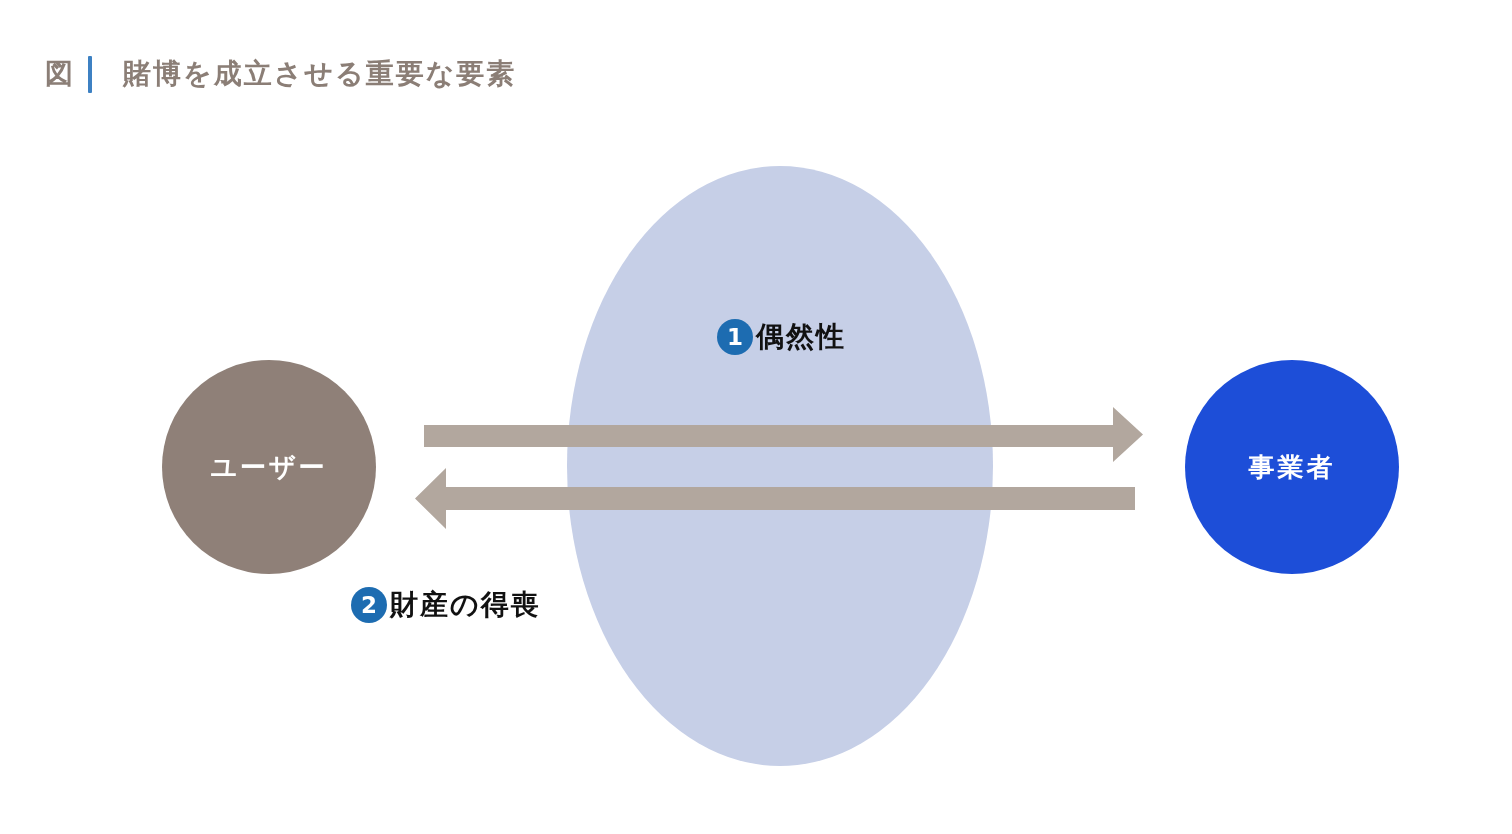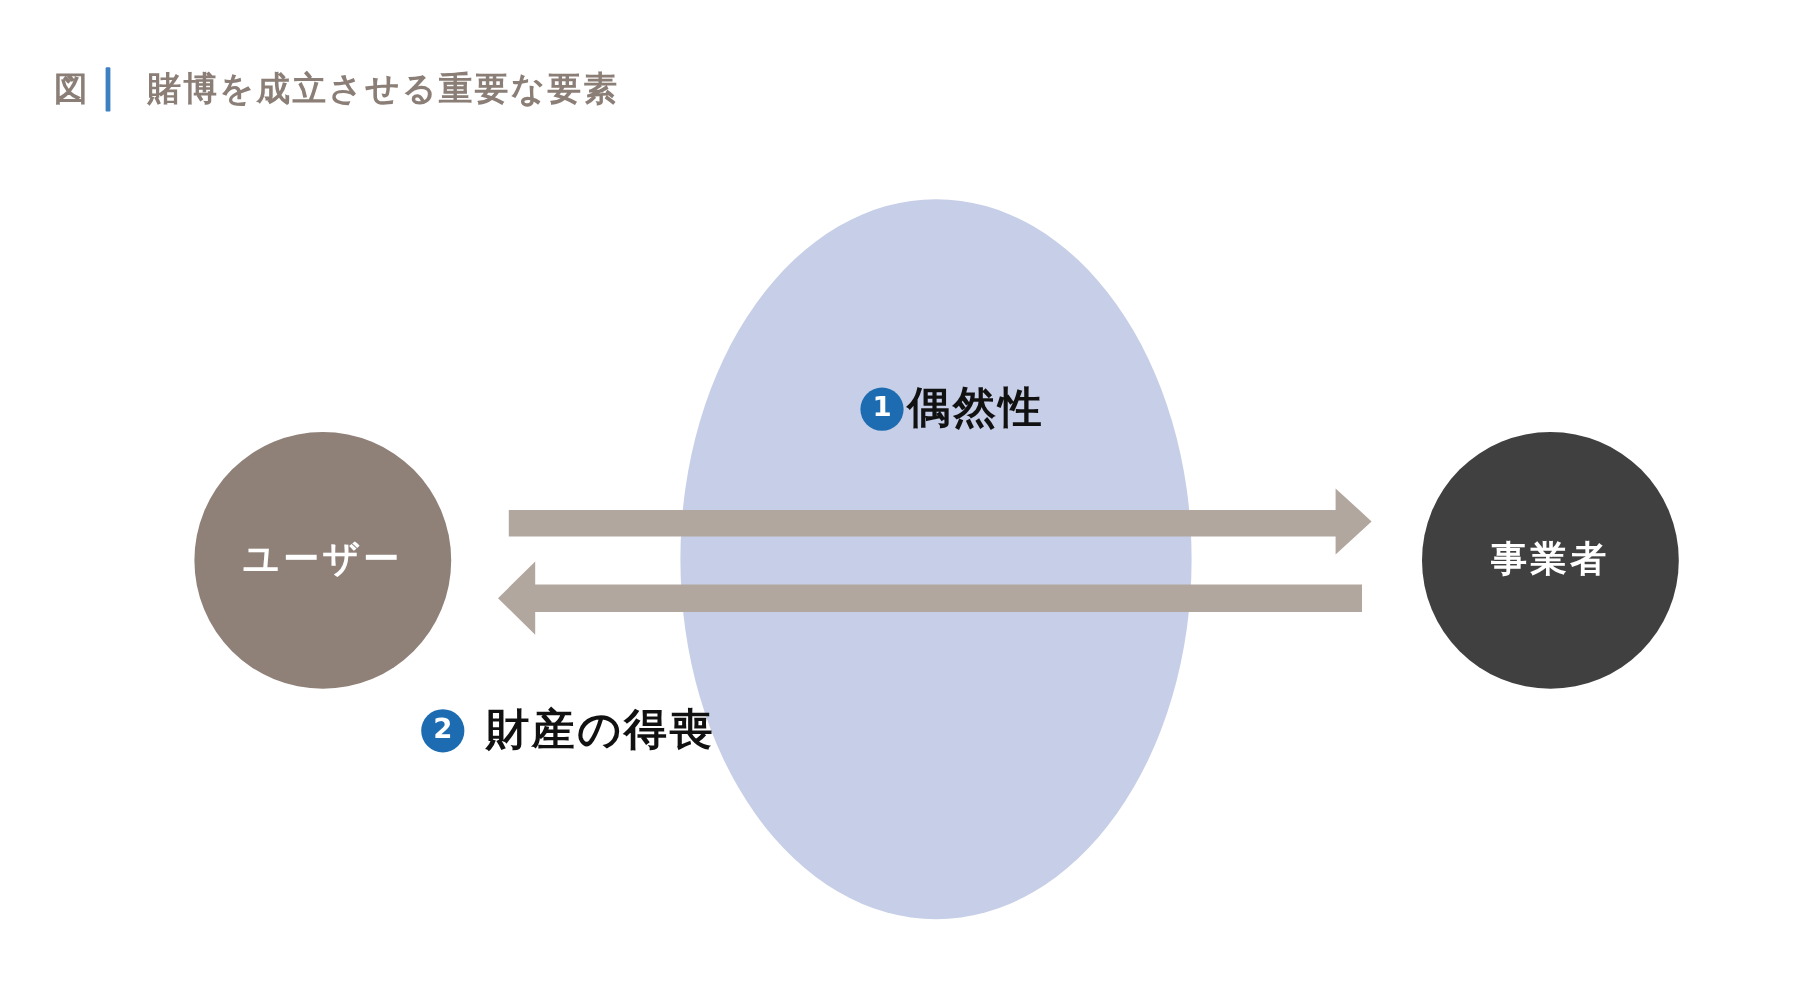--- a/index.html
+++ b/index.html
@@ -67,21 +67,21 @@
     width: 214px;
     height: 214px;
     border-radius: 50%;
     display: flex;
     align-items: center;
     justify-content: center;
   }
   .node-user { left: 162px; top: 360px; }
   .node-operator { left: 1185px; top: 360px; }
   .node-label {
-    font-size: 30px;
+    font-size: 26px;
     font-weight: bold;
     letter-spacing: 3px;
     line-height: 1;
     white-space: nowrap;
   }
 
   
   .factor {
     position: absolute;
     display: flex;
@@ -97,21 +97,21 @@
     border-radius: 50%;
     display: flex;
     align-items: center;
     justify-content: center;
     font-size: 23px;
     font-weight: bold;
     line-height: 1;
     flex: 0 0 auto;
   }
   .factor-label {
-    font-size: 36px;
+    font-size: 28px;
     font-weight: bold;
     letter-spacing: 2px;
     line-height: 1.2;
   }
 </style>
 </head>
 <body>
 
 <div class="canvas" style="background-color: rgb(255, 255, 255);">
 
@@ -125,27 +125,27 @@
 
   <svg class="arrows" width="1512" height="834" viewBox="0 0 1512 834">
     <polygon points="424,425 1113,425 1113,407 1143,434.5 1113,462 1113,447 424,447" fill="#B2A79E"></polygon>
     <polygon points="1135,487 446,487 446,468 415,498.5 446,529 446,510 1135,510" fill="#B2A79E"></polygon>
   </svg>
 
   <div class="node node-user" style="background-color: rgb(143, 128, 120); color: rgb(255, 255, 255);">
     <span class="node-label">ユーザー</span>
   </div>
 
-  <div class="node node-operator" style="background-color: #404040; color: rgb(255, 255, 255);">
+  <div class="node node-operator" style="background-color: #1d4ed8; color: rgb(255, 255, 255);">
     <span class="node-label">事業者</span>
   </div>
 
   <div class="factor factor-1">
     <span class="factor-badge" style="background-color: rgb(29, 108, 177); color: rgb(255, 255, 255);">1</span>
     <span class="factor-label" style="color: rgb(17, 17, 17);">偶然性</span>
   </div>
 
   <div class="factor factor-2">
     <span class="factor-badge" style="background-color: rgb(29, 108, 177); color: rgb(255, 255, 255);">2</span>
-    <span class="factor-label" style="color: rgb(17, 17, 17); margin-left: 15px;">財産の得喪</span>
+    <span class="factor-label" style="color: rgb(17, 17, 17);">財産の得喪</span>
   </div>
 
 </div>
 
 </body></html>

